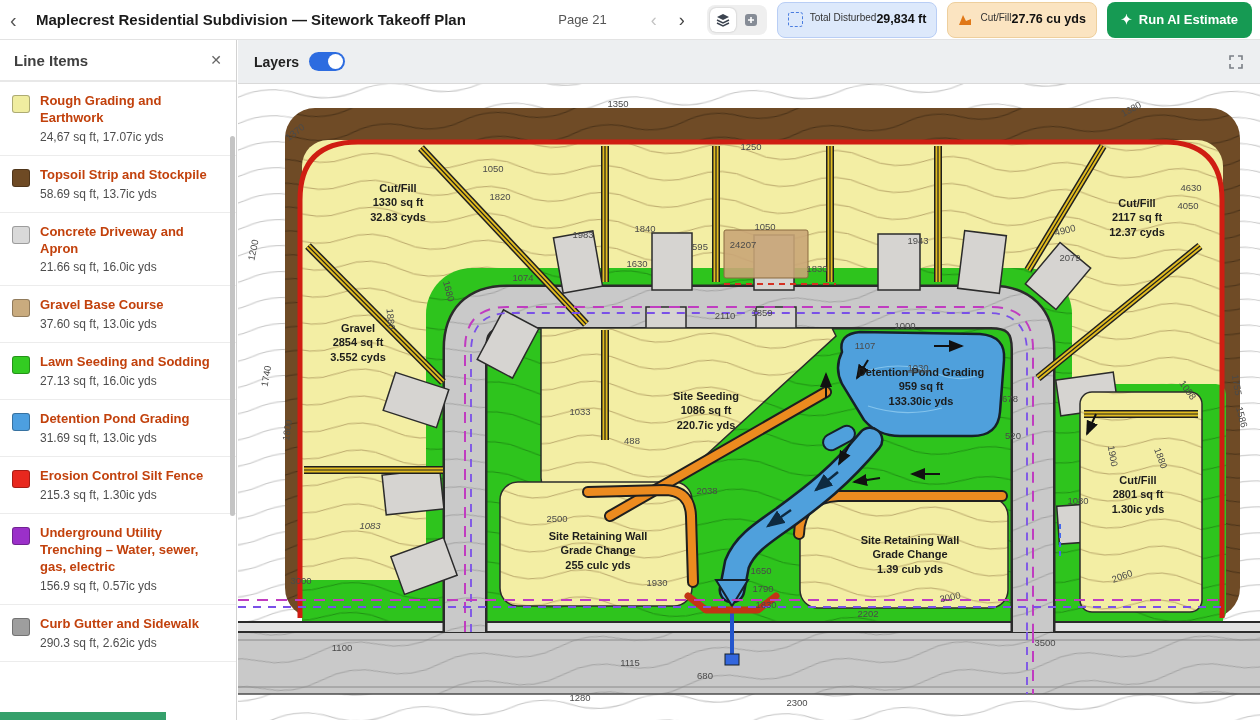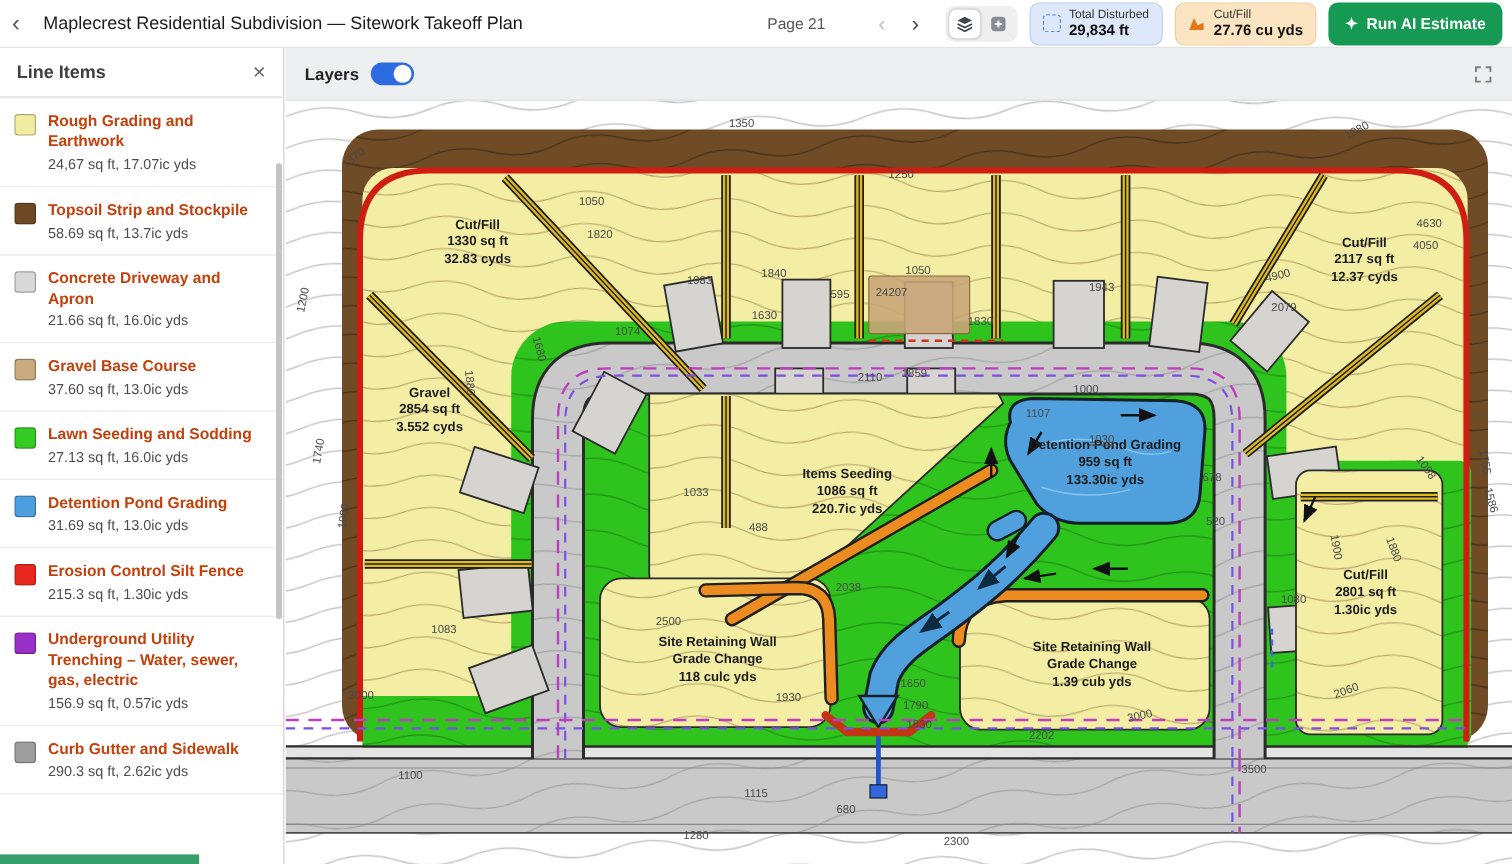--- a/index.html
+++ b/index.html
@@ -1,30 +1,30 @@
 <!DOCTYPE html>
 <html><head>
 <meta charset="utf-8">
 <style>
   html,body{margin:0;padding:0;width:1260px;height:720px;overflow:hidden;
     font-family:"Liberation Sans","DejaVu Sans",sans-serif;background:#fff;}
   
   .hdr{position:absolute;left:0;top:0;width:1260px;height:40px;background:#fff;
     border-bottom:1px solid #e3e3e3;display:flex;align-items:center;box-sizing:border-box;padding:0 8px 0 10px;}
   .back{font-size:20px;color:#555;width:20px;cursor:pointer;line-height:1;}
-  .title{font-size:15px;font-weight:400;color:#1b1b1b;margin-left:6px;white-space:nowrap;text-align:right;}
+  .title{font-size:15px;font-weight:700;color:#1b1b1b;margin-left:6px;white-space:nowrap;text-align:right;}
   .hdr-right{margin-left:auto;display:flex;align-items:center;gap:10px;}
   .page{font-size:13px;color:#555;margin-right:28px;}
   .nav-ch{font-size:18px;line-height:1;padding:0 6px;cursor:pointer;}
   .nav-prev{color:#c3c3c3;}.nav-next{color:#444;}
   .seg{background:#efefef;border-radius:8px;padding:3px;display:flex;gap:2px;margin-left:6px;}
   .seg .cell{width:26px;height:24px;border-radius:6px;display:flex;align-items:center;justify-content:center;cursor:pointer;}
   .seg .on{background:#fff;box-shadow:0 0 2px rgba(0,0,0,.25);}
   .badge{height:36px;border-radius:8px;display:flex;align-items:center;gap:7px;padding:0 10px;box-sizing:border-box;cursor:pointer;}
-  .badge .tx{display:flex;flex-direction:column;line-height:1.15;}
+  .badge .tx{display:flex;flex-direction:row;line-height:1.15;}
   .badge .lb{font-size:10px;color:#333;}
   .badge .vl{font-size:12.5px;font-weight:700;color:#111;}
   .b-blue{background:#dde9fb;border:1px solid #b9cef5;}
   .b-orange{background:#fbe4c1;border:1px solid #eecf9d;}
   .dashed-sq{width:13px;height:13px;border:1.6px dashed #4a7de0;border-radius:3px;}
   .runbtn{height:36px;background:#169a53;border-radius:8px;color:#fff;font-size:13px;font-weight:700;
     display:flex;align-items:center;gap:7px;padding:0 14px;cursor:pointer;border:none;}
   .spark{font-size:13px;}
   
   .sidebar{position:absolute;left:0;top:40px;width:237px;bottom:0;background:#fff;border-right:1px solid #d2d2d2;box-sizing:border-box;}
@@ -372,38 +372,38 @@
         <div>Cut/Fill</div>
         <div>2117 sq ft</div>
         <div>12.37 cyds</div>
       </div>
       <div class="anno" style="left: 120px; top: 258px;">
         <div>Gravel</div>
         <div>2854 sq ft</div>
         <div>3.552 cyds</div>
       </div>
       <div class="anno" style="left: 468px; top: 326px;">
-        <div>Items Seeding</div>
+        <div>Site Seeding</div>
         <div>1086 sq ft</div>
         <div>220.7ic yds</div>
       </div>
       <div class="anno" style="left: 683px; top: 302px;">
         <div>Detention Pond Grading</div>
         <div>959 sq ft</div>
         <div>133.30ic yds</div>
       </div>
       <div class="anno" style="left: 900px; top: 410px;">
         <div>Cut/Fill</div>
         <div>2801 sq ft</div>
         <div>1.30ic yds</div>
       </div>
       <div class="anno" style="left: 360px; top: 466px;">
         <div>Site Retaining Wall</div>
         <div>Grade Change</div>
-        <div>118 culc yds</div>
+        <div>255 culc yds</div>
       </div>
       <div class="anno" style="left: 672px; top: 470px;">
         <div>Site Retaining Wall</div>
         <div>Grade Change</div>
         <div>1.39 cub yds</div>
       </div>
       <span class="elev" style="left: 380px; top: 19px; transform: translate(-50%, -50%) rotate(0deg);">1350</span>
       <span class="elev" style="left: 893px; top: 25px; transform: translate(-50%, -50%) rotate(-28deg);">1380</span>
       <span class="elev" style="left: 57px; top: 48px; transform: translate(-50%, -50%) rotate(-38deg);">1370</span>
       <span class="elev" style="left: 255px; top: 84px; transform: translate(-50%, -50%) rotate(0deg);">1050</span>
@@ -426,21 +426,21 @@
       <span class="elev" style="left: 211px; top: 207px; transform: translate(-50%, -50%) rotate(75deg);">1680</span>
       <span class="elev" style="left: 487px; top: 231px; transform: translate(-50%, -50%) rotate(0deg);">2110</span>
       <span class="elev" style="left: 524px; top: 228px; transform: translate(-50%, -50%) rotate(0deg);">1859</span>
       <span class="elev" style="left: 667px; top: 241px; transform: translate(-50%, -50%) rotate(0deg);">1000</span>
       <span class="elev" style="left: 627px; top: 261px; transform: translate(-50%, -50%) rotate(0deg);">1107</span>
       <span class="elev" style="left: 680px; top: 283px; transform: translate(-50%, -50%) rotate(0deg); text-decoration: underline;">1030</span>
       <span class="elev" style="left: 772px; top: 314px; transform: translate(-50%, -50%) rotate(0deg);">678</span>
       <span class="elev" style="left: 775px; top: 351px; transform: translate(-50%, -50%) rotate(0deg);">520</span>
       <span class="elev" style="left: 342px; top: 327px; transform: translate(-50%, -50%) rotate(0deg);">1033</span>
       <span class="elev" style="left: 394px; top: 356px; transform: translate(-50%, -50%) rotate(0deg);">488</span>
-      <span class="elev" style="left: 132px; top: 441px; transform: translate(-50%, -50%) rotate(0deg);">1083</span>
+      <span class="elev" style="left: 132px; top: 441px; transform: translate(-50%, -50%) rotate(0deg); font-style: italic;">1083</span>
       <span class="elev" style="left: 469px; top: 406px; transform: translate(-50%, -50%) rotate(0deg);">2038</span>
       <span class="elev" style="left: 319px; top: 434px; transform: translate(-50%, -50%) rotate(0deg);">2500</span>
       <span class="elev" style="left: 419px; top: 498px; transform: translate(-50%, -50%) rotate(0deg);">1930</span>
       <span class="elev" style="left: 63px; top: 496px; transform: translate(-50%, -50%) rotate(0deg);">3000</span>
       <span class="elev" style="left: 15px; top: 166px; transform: translate(-50%, -50%) rotate(-78deg);">1200</span>
       <span class="elev" style="left: 49px; top: 346px; transform: translate(-50%, -50%) rotate(-82deg);">1800</span>
       <span class="elev" style="left: 28px; top: 292px; transform: translate(-50%, -50%) rotate(-80deg);">1740</span>
       <span class="elev" style="left: 523px; top: 486px; transform: translate(-50%, -50%) rotate(0deg);">1650</span>
       <span class="elev" style="left: 525px; top: 504px; transform: translate(-50%, -50%) rotate(0deg);">1790</span>
       <span class="elev" style="left: 528px; top: 520px; transform: translate(-50%, -50%) rotate(0deg);">1830</span>

